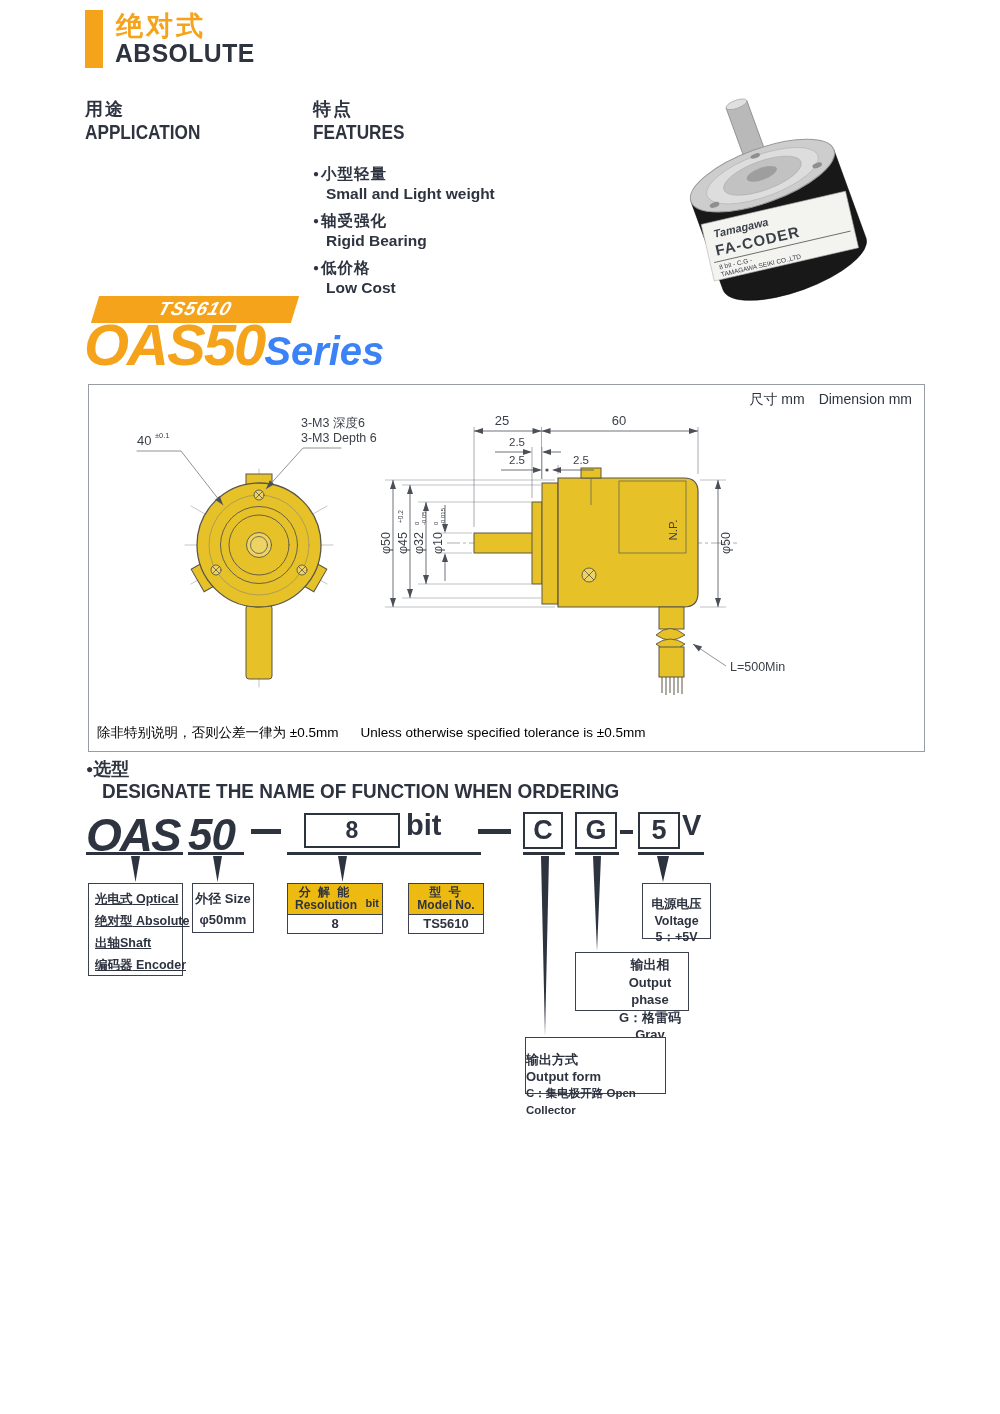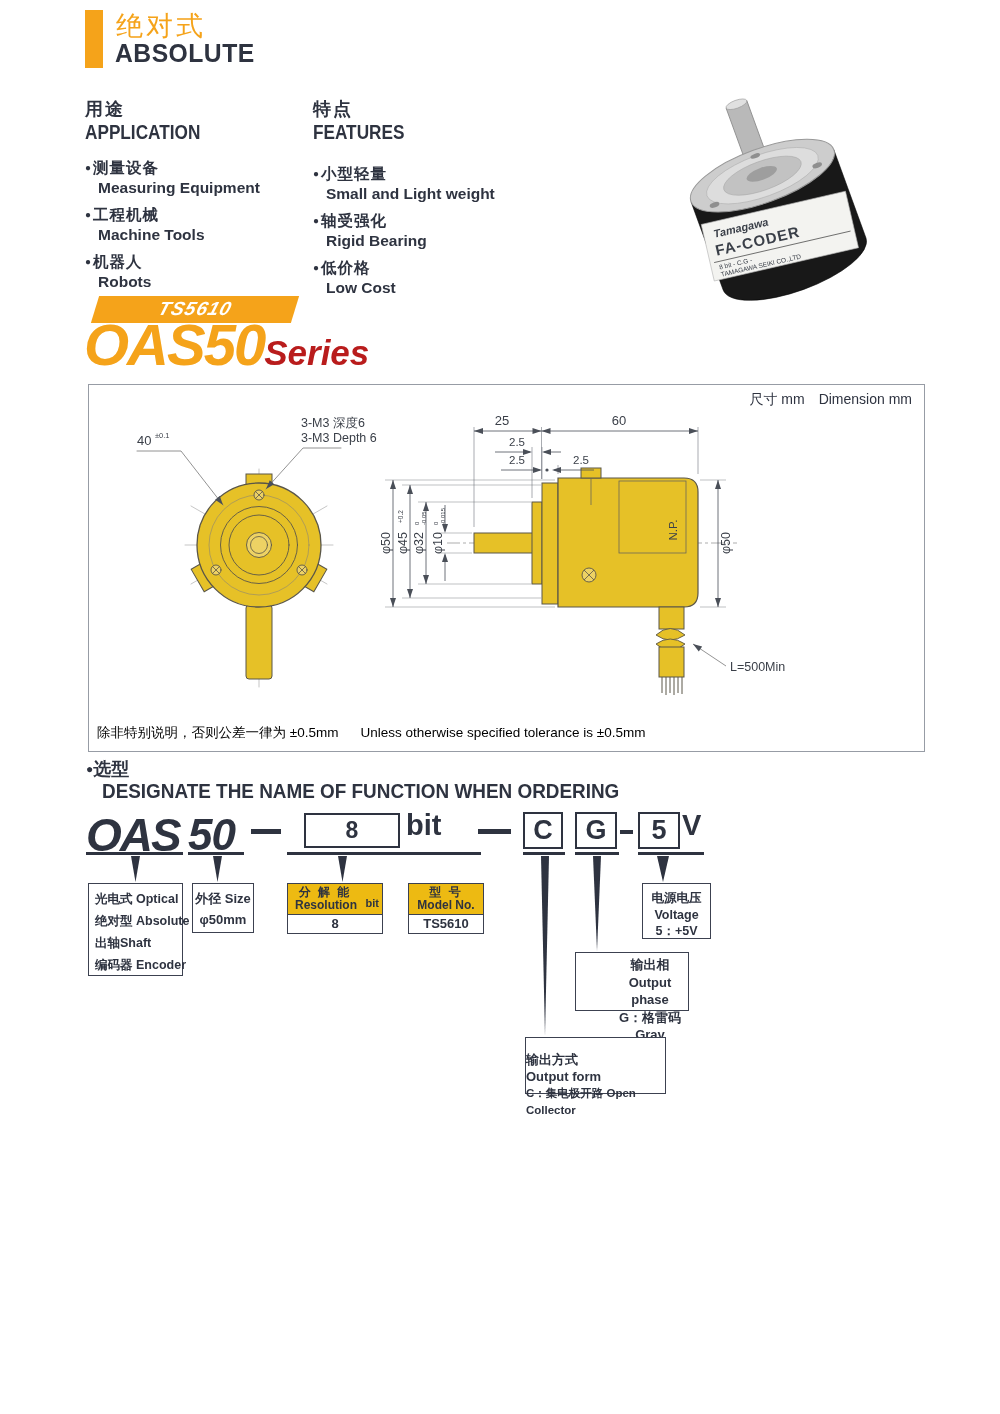--- a/index.html
+++ b/index.html
@@ -3,40 +3,40 @@
 <meta charset="utf-8">
 <style>
   * { margin:0; padding:0; box-sizing:border-box; }
   body { background:#e8e8e8; font-family:"Liberation Sans","DejaVu Sans",sans-serif; }
   .page { position:relative; width:1000px; height:1414px; background:#ffffff; margin:0 auto;
           color:#2e3340; overflow:hidden; }
   .abs { position:absolute; }
 
   
   .accent-bar { left:85px; top:10px; width:18px; height:58px; background:#F5A31A; }
-  .title-cn { left:116px; top:8px; font-size:27px; font-weight:normal; color:#F5A31A; letter-spacing:3px; }
+  .title-cn { left:116px; top:8px; font-size:27px; font-weight:bold; color:#F5A31A; letter-spacing:3px; }
   .title-en { left:115px; top:38px; font-size:26px; font-weight:bold; color:#2e3340; letter-spacing:.5px;
               transform:scaleX(.95); transform-origin:left; }
 
   
   .col-head-cn { font-size:18px; font-weight:bold; letter-spacing:2px; }
   .col-head-en { font-size:20px; font-weight:bold; transform:scaleX(.86); transform-origin:left; white-space:nowrap; }
   .feat-list { list-style:none; }
   .feat-list li { margin-bottom:8px; }
   .li-cn { font-size:15.5px; font-weight:bold; letter-spacing:1px; line-height:20px; white-space:nowrap; }
   .li-cn .blt { font-size:10px; vertical-align:2px; margin-right:2px; letter-spacing:0; }
   .li-en { font-size:15.5px; font-weight:bold; padding-left:13px; line-height:19px; white-space:nowrap; }
 
   
   .ts-banner { left:95px; top:296px; width:200px; height:27px; background:#F5A31A;
                transform:skewX(-17deg); text-align:center; }
   .ts-banner span { color:#fff; font-style:italic; font-weight:bold; font-size:19px; line-height:26px; letter-spacing:1px; }
   .series-line { left:84px; top:311px; white-space:nowrap; }
   .series-name { font-size:58px; font-style:italic; font-weight:900; color:#F5A31A; letter-spacing:-2px; }
-  .series-suffix { font-size:35px; font-style:italic; font-weight:800; color:#b91c1c; letter-spacing:0; }
+  .series-suffix { font-size:40px; font-style:italic; font-weight:800; color:#3b82f6; letter-spacing:0; }
 
   
   .draw-box { left:88px; top:384px; width:837px; height:368px; border:1.5px solid #979ca5; }
   .dim-note { position:absolute; right:12px; top:6px; font-size:14px; color:#2e3340; }
   .dim-note .en { margin-left:14px; }
   .tol-note { position:absolute; left:8px; bottom:9px; font-size:13.5px; color:#000000; white-space:nowrap; }
   .tol-note .en { margin-left:22px; }
 
   
   .sel-head { left:86px; top:757px; font-size:18px; font-weight:bold; }
@@ -59,67 +59,53 @@
   .code-v { left:682px; top:809px; font-size:29px; font-weight:bold; }
   .uline { background:#2e3340; height:3px; }
   .u1 { left:86px;  top:852px; width:97px; }
   .u2 { left:188px; top:852px; width:56px; }
   .u3 { left:287px; top:852px; width:194px; }
   .u4 { left:523px; top:852px; width:42px; }
   .u5 { left:575px; top:852px; width:44px; }
   .u6 { left:638px; top:852px; width:66px; }
 
   .exp-box { border:1.5px solid #3c4150; background:#fff; }
-  .type-box { left:88px; top:883px; width:95px; height:93px; padding:4px 0 0 6px; }
+  .type-box { left:88px; top:883px; width:95px; height:93px; padding:4px 0 0 6px;text-decoration:underline; }
   .type-box div { font-size:12.5px; font-weight:bold; line-height:22px; white-space:nowrap; }
   .size-box { left:192px; top:883px; width:62px; height:50px; text-align:center; padding-top:4px; }
   .size-box div { font-size:13px; font-weight:bold; line-height:21px; }
   .tbl-box { text-align:center; }
   .res-box { left:287px; top:883px; width:96px; height:51px; }
   .mdl-box { left:408px; top:883px; width:76px; height:51px; }
   .tbl-head { position:relative; height:31px; background:#EDBA12; border-bottom:1.5px solid #3c4150; padding-top:1px; }
   .tbl-head .cn { font-size:12px; font-weight:bold; letter-spacing:2px; line-height:14px; }
   .tbl-head .en { font-size:12px; font-weight:bold; line-height:13px; }
   .tbl-head .unit { position:absolute; right:3px; top:13px; font-size:11px; font-weight:bold; }
   .tbl-val { font-size:13px; font-weight:bold; line-height:17px; }
-  .volt-box { left:642px; top:883px; width:69px; height:56px; text-align:center; padding-top:6px; }
+  .volt-box { left:642px; top:883px; width:69px; height:56px; text-align:center; padding-top:12px; }
   .volt-box div { font-size:12.5px; line-height:16.5px; font-weight:bold; }
   .phase-box { left:575px; top:952px; width:114px; height:59px; text-align:center; padding-top:3px;padding-left:36px; }
   .phase-box div { font-size:13px; line-height:17.5px; font-weight:bold; }
   .form-box { left:525px; top:1037px; width:141px; height:57px; text-align:left; padding-top:13px; }
   .form-box div { font-size:13px; line-height:17px; font-weight:bold; }
   .form-box .small { font-size:11.5px; }
   svg text { font-family:"Liberation Sans","DejaVu Sans",sans-serif; fill:#3a3f48; }
 </style>
 </head>
 <body>
 
 <div class="page">
 
   <div class="abs accent-bar"></div>
   <div class="abs title-cn">绝对式</div>
   <div class="abs title-en">ABSOLUTE</div>
 
   <div class="abs" style="left:85px; top:97px;">
     <div class="col-head-cn">用途</div>
     <div class="col-head-en">APPLICATION</div>
-    <ul class="feat-list" style="margin-top:14px;">
-      <li>
-        <div class="li-cn"><span class="blt">●</span><span>测量设备</span></div>
-        <div class="li-en">Measuring Equipment</div>
-      </li>
-      <li>
-        <div class="li-cn"><span class="blt">●</span><span>工程机械</span></div>
-        <div class="li-en">Machine Tools</div>
-      </li>
-      <li>
-        <div class="li-cn"><span class="blt">●</span><span>机器人</span></div>
-        <div class="li-en">Robots</div>
-      </li>
-    </ul>
   </div>
 
   <div class="abs" style="left:313px; top:97px;">
     <div class="col-head-cn">特点</div>
     <div class="col-head-en">FEATURES</div>
     <ul class="feat-list" style="margin-top:20px;">
       <li>
         <div class="li-cn"><span class="blt">●</span><span>小型轻量</span></div>
         <div class="li-en">Small and Light weight</div>
       </li>

